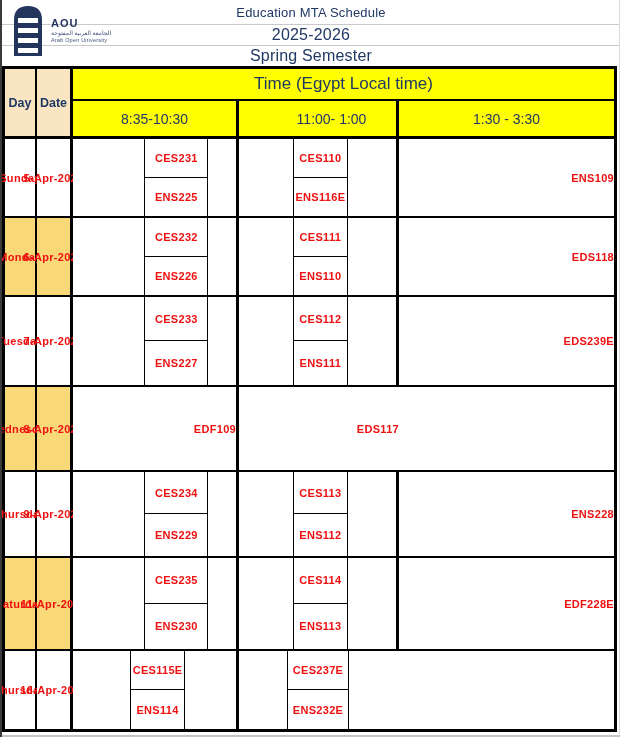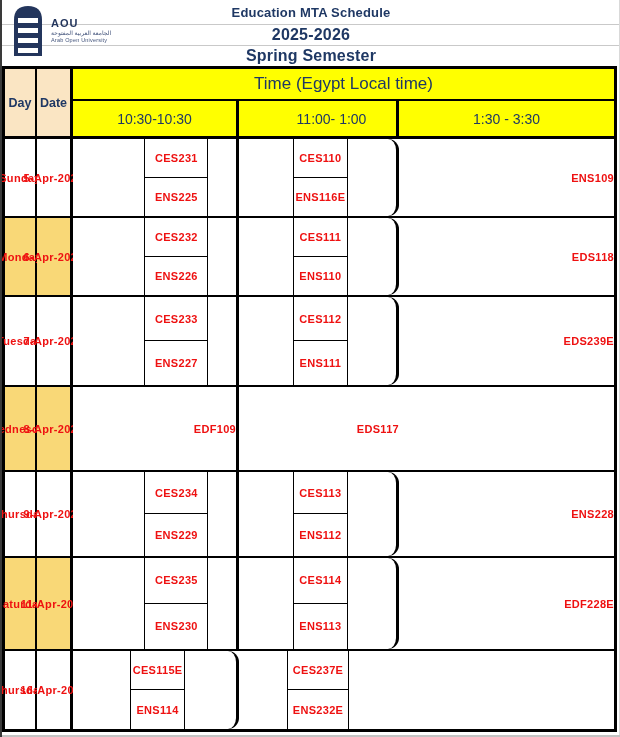--- a/index.html
+++ b/index.html
@@ -9,21 +9,21 @@
     border-left:2px solid #3a3a3a; overflow:hidden;
     --cols: 32px 36px 166px 160px 1fr;
     --navy:#1F3864; --red:#EE1111; --yellow:#FFFF00; --gold:#F9D877; --peach:#FAE5C3;
   }
   
   .header{ height:66px; position:relative; background:#fff; }
   .header-row{ display:flex; align-items:center; justify-content:center; }
   .hr1{ height:25px; border-bottom:1px solid #c9c9c9; }
   .hr2{ height:21px; border-bottom:1px solid #c9c9c9; }
   .hr3{ height:20px; }
-  .title{ color:var(--navy); font-weight:bold; font-size:13px; letter-spacing:.2px; }
+  .title{ color:var(--navy); font-weight:normal; font-size:13px; letter-spacing:.2px; }
   .year,.semester{ font-size:16px; }
   .logo{ position:absolute; left:8px; top:3px; display:flex; align-items:flex-start; gap:5px; z-index:2; }
   .logo-text{ padding-top:14px; line-height:1.15; }
   .logo-acronym{ color:#23355C; font-weight:bold; font-size:11px; letter-spacing:1px; }
   .logo-arabic{ color:#41527a; font-size:6px; }
   .logo-english{ color:#41527a; font-size:5.5px; letter-spacing:.2px; }
   
   .schedule{ margin:0 3px 0 0; border:3px solid #000; background:#fff; }
   .thead{
     display:grid; grid-template-columns:var(--cols); grid-template-rows:32px 35px;
@@ -46,21 +46,21 @@
   .cell-day,.cell-date{ display:flex; align-items:center; justify-content:center; background:#fff; }
   .cell-day{ border-right:2px solid #000; }
   .cell-date{ border-right:3px solid #000; }
   .trow.shaded .cell-day, .trow.shaded .cell-date{ background:var(--gold); }
   .slot{ position:relative; background:#fff; }
   .slot.c1{ border-right:3px solid #000; }
   .slot.c2{ border-right:3px solid #000; }
   .slot.full{ display:flex; align-items:center; justify-content:flex-end; }
   .slot.split{ display:grid; grid-template-rows:1fr 1fr; }
   .c1.split{ grid-template-columns:1.28fr 64px 1fr;padding-left:36px; }
-  .c2.split{ grid-template-columns:1.12fr 55px 1fr;border-radius:11px; }
+  .c2.split{ grid-template-columns:1.12fr 55px 1fr; }
   .c3.split{ grid-template-columns:0.96fr 62px 1fr; }
   .spacer-l{ grid-column:1; grid-row:1/3; }
   .spacer-r{ grid-column:3; grid-row:1/3; }
   .box-top{ grid-column:2; grid-row:1; border-left:1px solid #000; border-right:1px solid #000; border-bottom:1px solid #000;
             display:flex; align-items:center; justify-content:center; }
   .box-bottom{ grid-column:2; grid-row:2; border-left:1px solid #000; border-right:1px solid #000;
             display:flex; align-items:center; justify-content:center; }
   .course{ color:var(--red); font-weight:bold; font-size:11px; letter-spacing:.3px; white-space:nowrap; }
   
   .right-edge{ position:absolute; top:0; right:0; width:1px; height:737px; background:#d9d9d9; }
@@ -95,21 +95,21 @@
     <div class="header-row hr3">
       <span class="title semester">Spring Semester</span>
     </div>
   </div>
 
   <div class="schedule">
     <div class="thead">
       <div class="th th-day">Day</div>
       <div class="th th-date">Date</div>
       <div class="th th-time">Time (Egypt Local time)</div>
-      <div class="th th-slot s1">10:30-10:30</div>
+      <div class="th th-slot s1">8:35-10:30</div>
       <div class="th th-slot s2">11:00- 1:00</div>
       <div class="th th-slot s3">1:30 - 3:30</div>
     </div>
     <div class="tbody">
         <div class="trow">
           <div class="cell-day">
             <span class="course">Sunday</span>
           </div>
           <div class="cell-date">
             <span class="course">5-Apr-2026</span>

